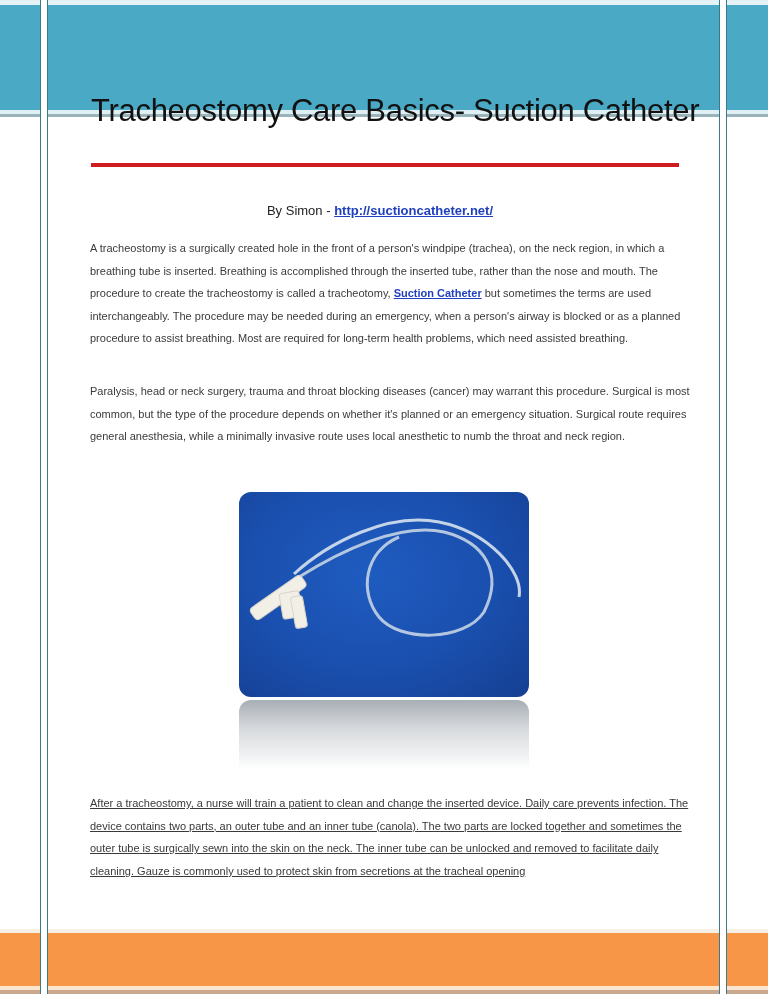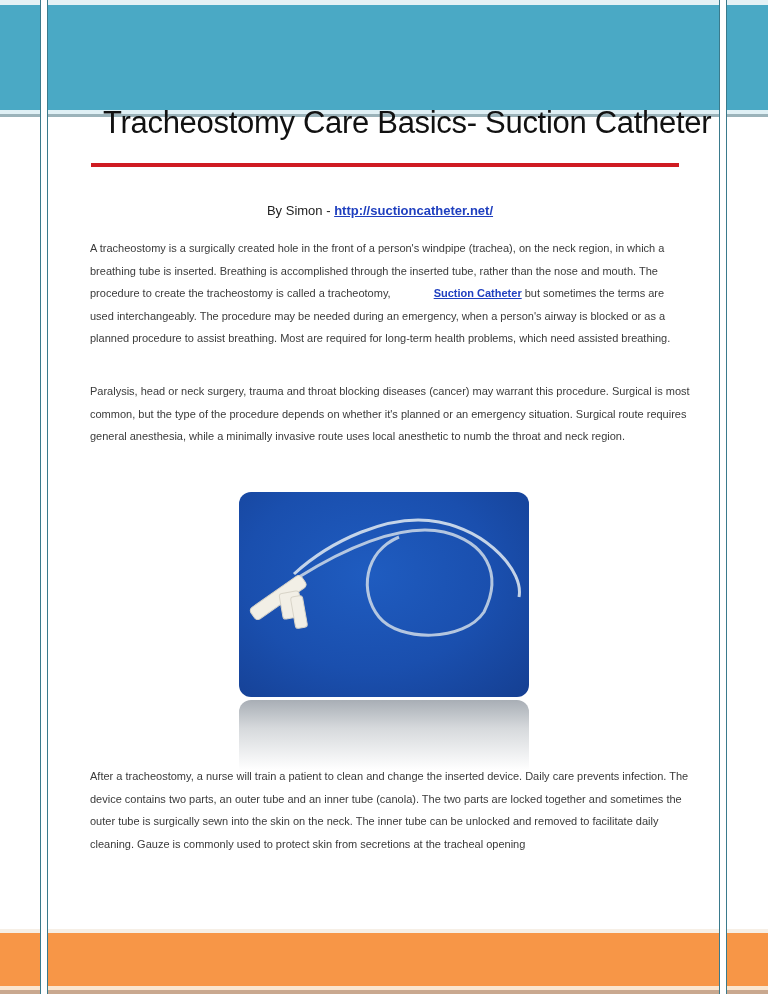--- a/index.html
+++ b/index.html
@@ -23,24 +23,24 @@
   .title { position:absolute; left:91px; top:93px; font-family:"Liberation Sans", sans-serif;
            font-size:31px; color:#111111; letter-spacing:-0.3px; white-space:nowrap; }
   .rule { position:absolute; left:91px; top:163px; width:588px; height:4px; background:#cf1b22; }
 
   .byline { position:absolute; left:0; width:760px; top:203px; text-align:center;
             font-size:13px; color:#222222; }
   .byline a { color:#1f3fbf; font-weight:bold; text-decoration:underline; }
 
   .para { position:absolute; left:90px; width:600px; font-size:11px; color:#3a3a3a;
           line-height:22.6px; }
-  .para a { color:#1f3fbf; font-weight:bold; text-decoration:underline;margin-left:40px; }
+  .para a { color:#1f3fbf; font-weight:bold; text-decoration:underline; }
   .p1 { top:237px; }
   .p2 { top:380px; }
-  .p3 { top:765px; }
+  .p3 { top:792px;text-decoration:underline; }
 
   .figure { position:absolute; left:239px; top:492px; width:290px; height:205px;
             border-radius:12px; background:radial-gradient(ellipse at 45% 40%, #1f5cc0 0%, #1a4fae 55%, #153f92 100%); overflow:hidden; }
   .reflection { position:absolute; left:239px; top:700px; width:290px; height:70px;
                 border-radius:12px 12px 0 0;
                 background:linear-gradient(to bottom, #a8aeb5 0%, #d6d9dc 40%, #ffffff 100%); }
 </style>
 </head>
 <body>
 
@@ -50,21 +50,21 @@
 <div class="top-strip-gray"></div>
 
 <div class="bottom-strip-light"></div>
 <div class="bottom-band"></div>
 <div class="bottom-strip-cream"></div>
 <div class="bottom-strip-tan"></div>
 
 <div class="vline left"></div>
 <div class="vline right"></div>
 
-<h1 class="title" style="margin:12px;font-weight:normal;">Tracheostomy Care Basics- Suction Catheter</h1>
+<h1 class="title" style="margin:0;font-weight:normal;">Tracheostomy Care Basics- Suction Catheter</h1>
 <div class="rule"></div>
 
 <div class="byline">
   <span>By Simon - </span><a>http://suctioncatheter.net/</a>
 </div>
 
 <div class="para p1">
   <span>A tracheostomy is a surgically created hole in the front of a person's windpipe (trachea), on the neck region, in which a breathing tube is inserted. Breathing is accomplished through the inserted tube, rather than the nose and mouth. The procedure to create the tracheostomy is called a tracheotomy, </span><a>Suction Catheter</a><span> but sometimes the terms are used interchangeably. The procedure may be needed during an emergency, when a person's airway is blocked or as a planned procedure to assist breathing. Most are required for long-term health problems, which need assisted breathing.</span>
 </div>
 

